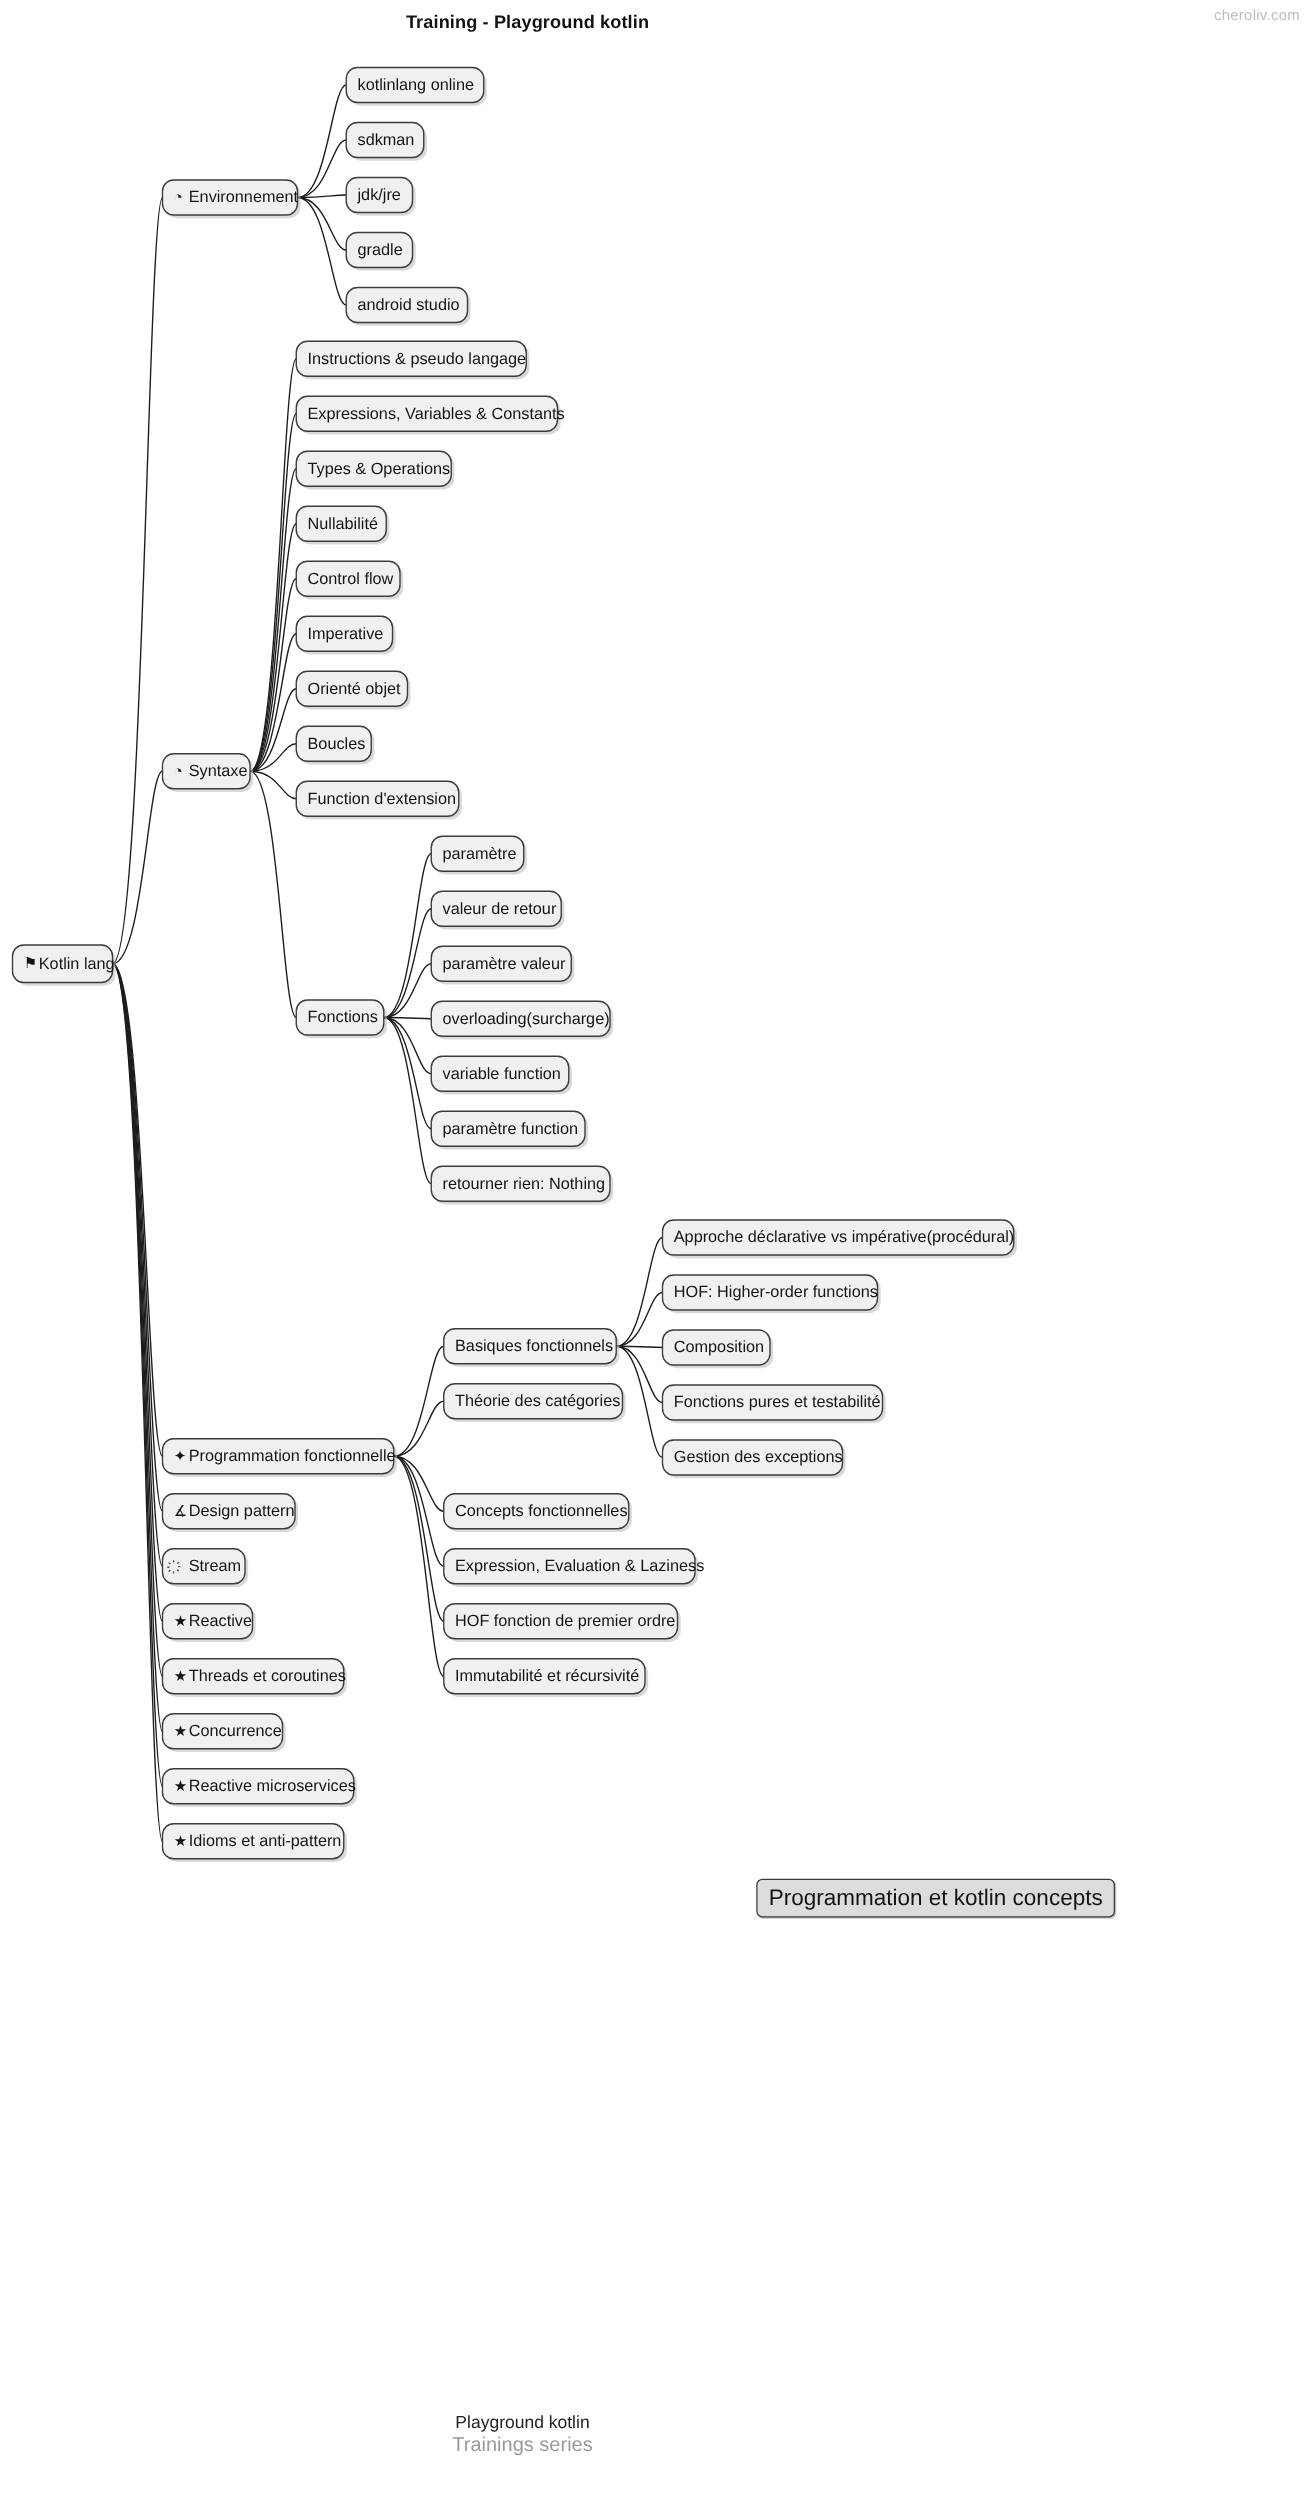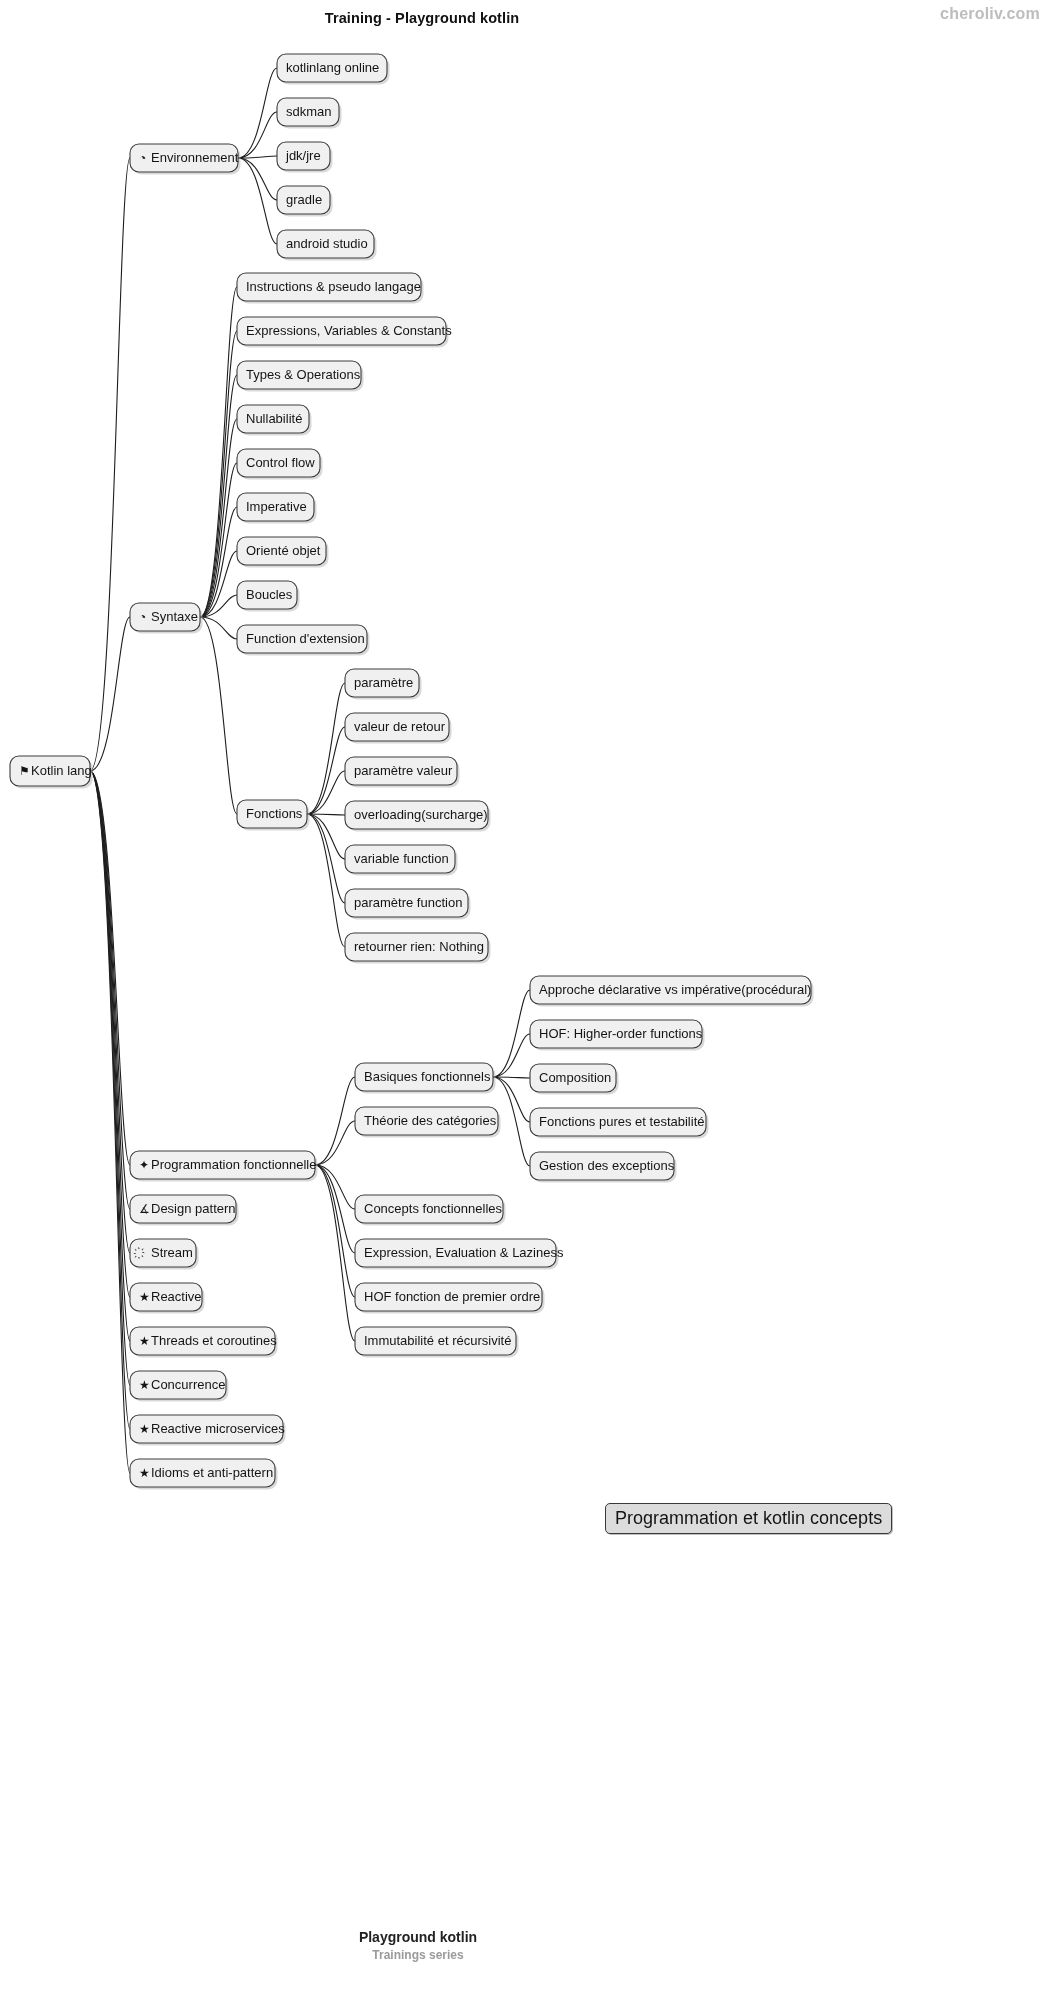--- a/index.html
+++ b/index.html
@@ -4,33 +4,32 @@
 <style>
   html,body{margin:0;padding:0;background:#ffffff;}
   body{
     width:1052px;height:2011px;position:relative;overflow:hidden;
     font-family:"Liberation Sans","DejaVu Sans",sans-serif;
     color:#1a1a1a;
   }
   #mindmap{position:absolute;left:0;top:0;width:1052px;height:2011px;}
   .wm{
     position:absolute;right:12px;top:5px;
-    font-size:16px;color:#bdbdbd;letter-spacing:.2px;
+    font-size:12px;color:#bdbdbd;letter-spacing:.2px;
     font-family:"Liberation Sans","DejaVu Sans",sans-serif;
-    font-weight:bold;
   }
   .title{
     position:absolute;left:0;top:10px;width:844px;text-align:center;
     font-size:14.5px;font-weight:bold;color:#111;letter-spacing:.1px;
   }
   .footer{
-    position:absolute;left:0;top:1929px;width:836px;text-align:center;font-weight:bold;
+    position:absolute;left:0;top:1929px;width:836px;text-align:center;
   }
   .footer .f1{font-size:14px;color:#222;}
-  .footer .f2{font-size:12px;color:#9a9a9a;margin-top:3px;}
+  .footer .f2{font-size:16px;color:#9a9a9a;margin-top:3px;}
   .legend{
     position:absolute;left:605px;top:1503px;
     border:1.2px solid #3a3a3a;border-radius:5px;background:#dcdcdc;
     padding:4px 9px;font-size:18px;color:#141414;white-space:nowrap;
     box-shadow:1px 1px 0 rgba(0,0,0,.25);
   }
   svg text{font-family:"Liberation Sans","DejaVu Sans",sans-serif;}
   .nodebox{fill:#f0f0f0;stroke:#3c3c3c;stroke-width:1.1;}
   .nodeshadow{fill:#b9b9b9;opacity:.55;}
   .nodetext{font-size:13px;fill:#141414;dominant-baseline:middle;}

